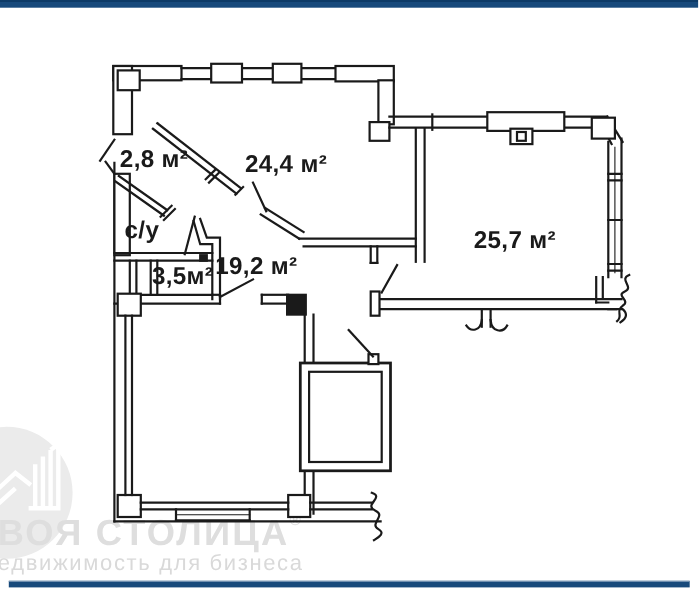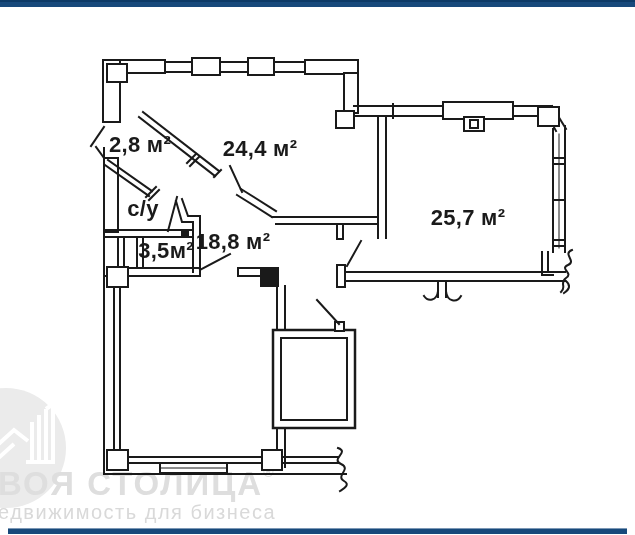--- a/index.html
+++ b/index.html
@@ -178,18 +178,18 @@
       <line x1="160" y1="468" x2="227" y2="468" stroke-width="1"></line>
       <line x1="282" y1="457" x2="338" y2="457"></line>
       <line x1="282" y1="463" x2="338" y2="463"></line>
       <path d="M338,448 C350,452 330,459 341,464 C352,469 335,476 344,481 C351,485 343,489 340,491"></path>
     </g>
   </svg>
 
   <div class="room-label" style="left:140px;top:145px;">2,8 м²</div>
   <div class="room-label" style="left:260px;top:136px;margin-top:13px;">24,4 м²</div>
   <div class="room-label" style="left:468px;top:187px;margin-top:31px;">25,7 м²</div>
-  <div class="room-label" style="left:143px;top:209px;">с/у</div>
+  <div class="room-label" style="left:129px;top:209px;">с/у</div>
   <div class="room-label" style="left:166px;top:251px;font-size:22px;">3,5м²</div>
-  <div class="room-label" style="left:233px;top:242px;">18,8 м²</div>
+  <div class="room-label" style="left:233px;top:242px;">19,2 м²</div>
 
   <div class="bar-bottom"></div>
 </div>
 
 </body></html>

